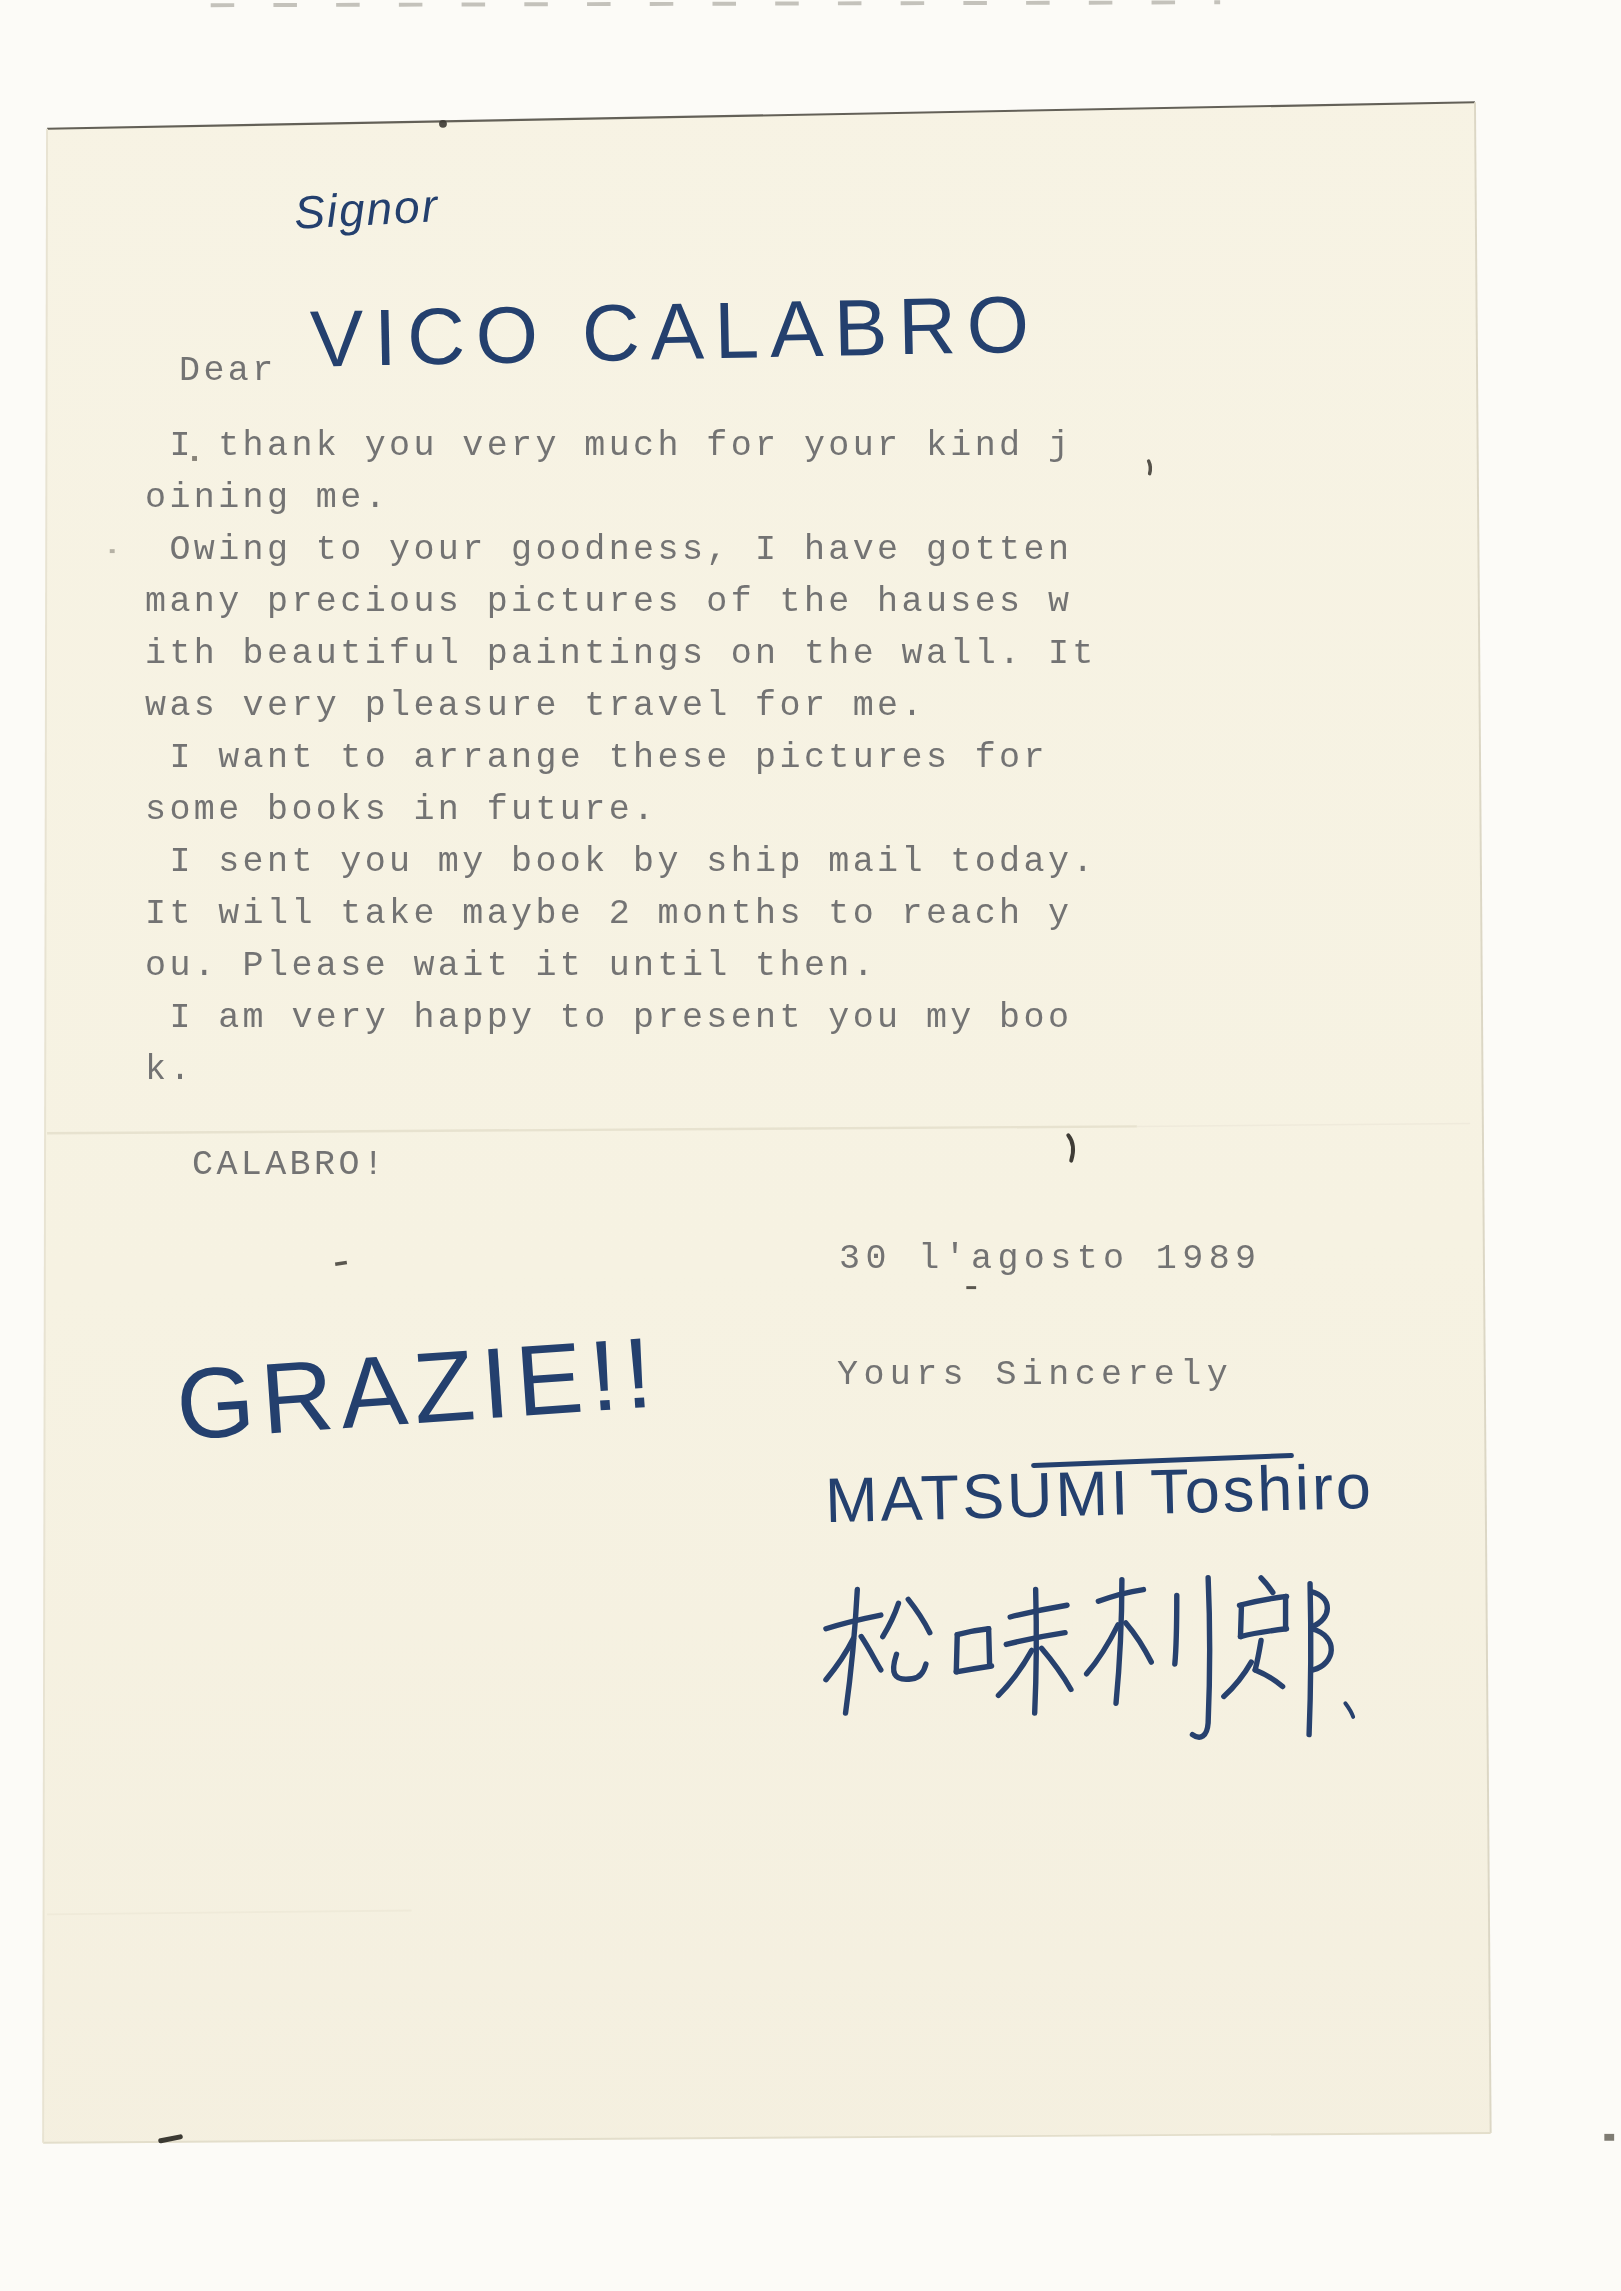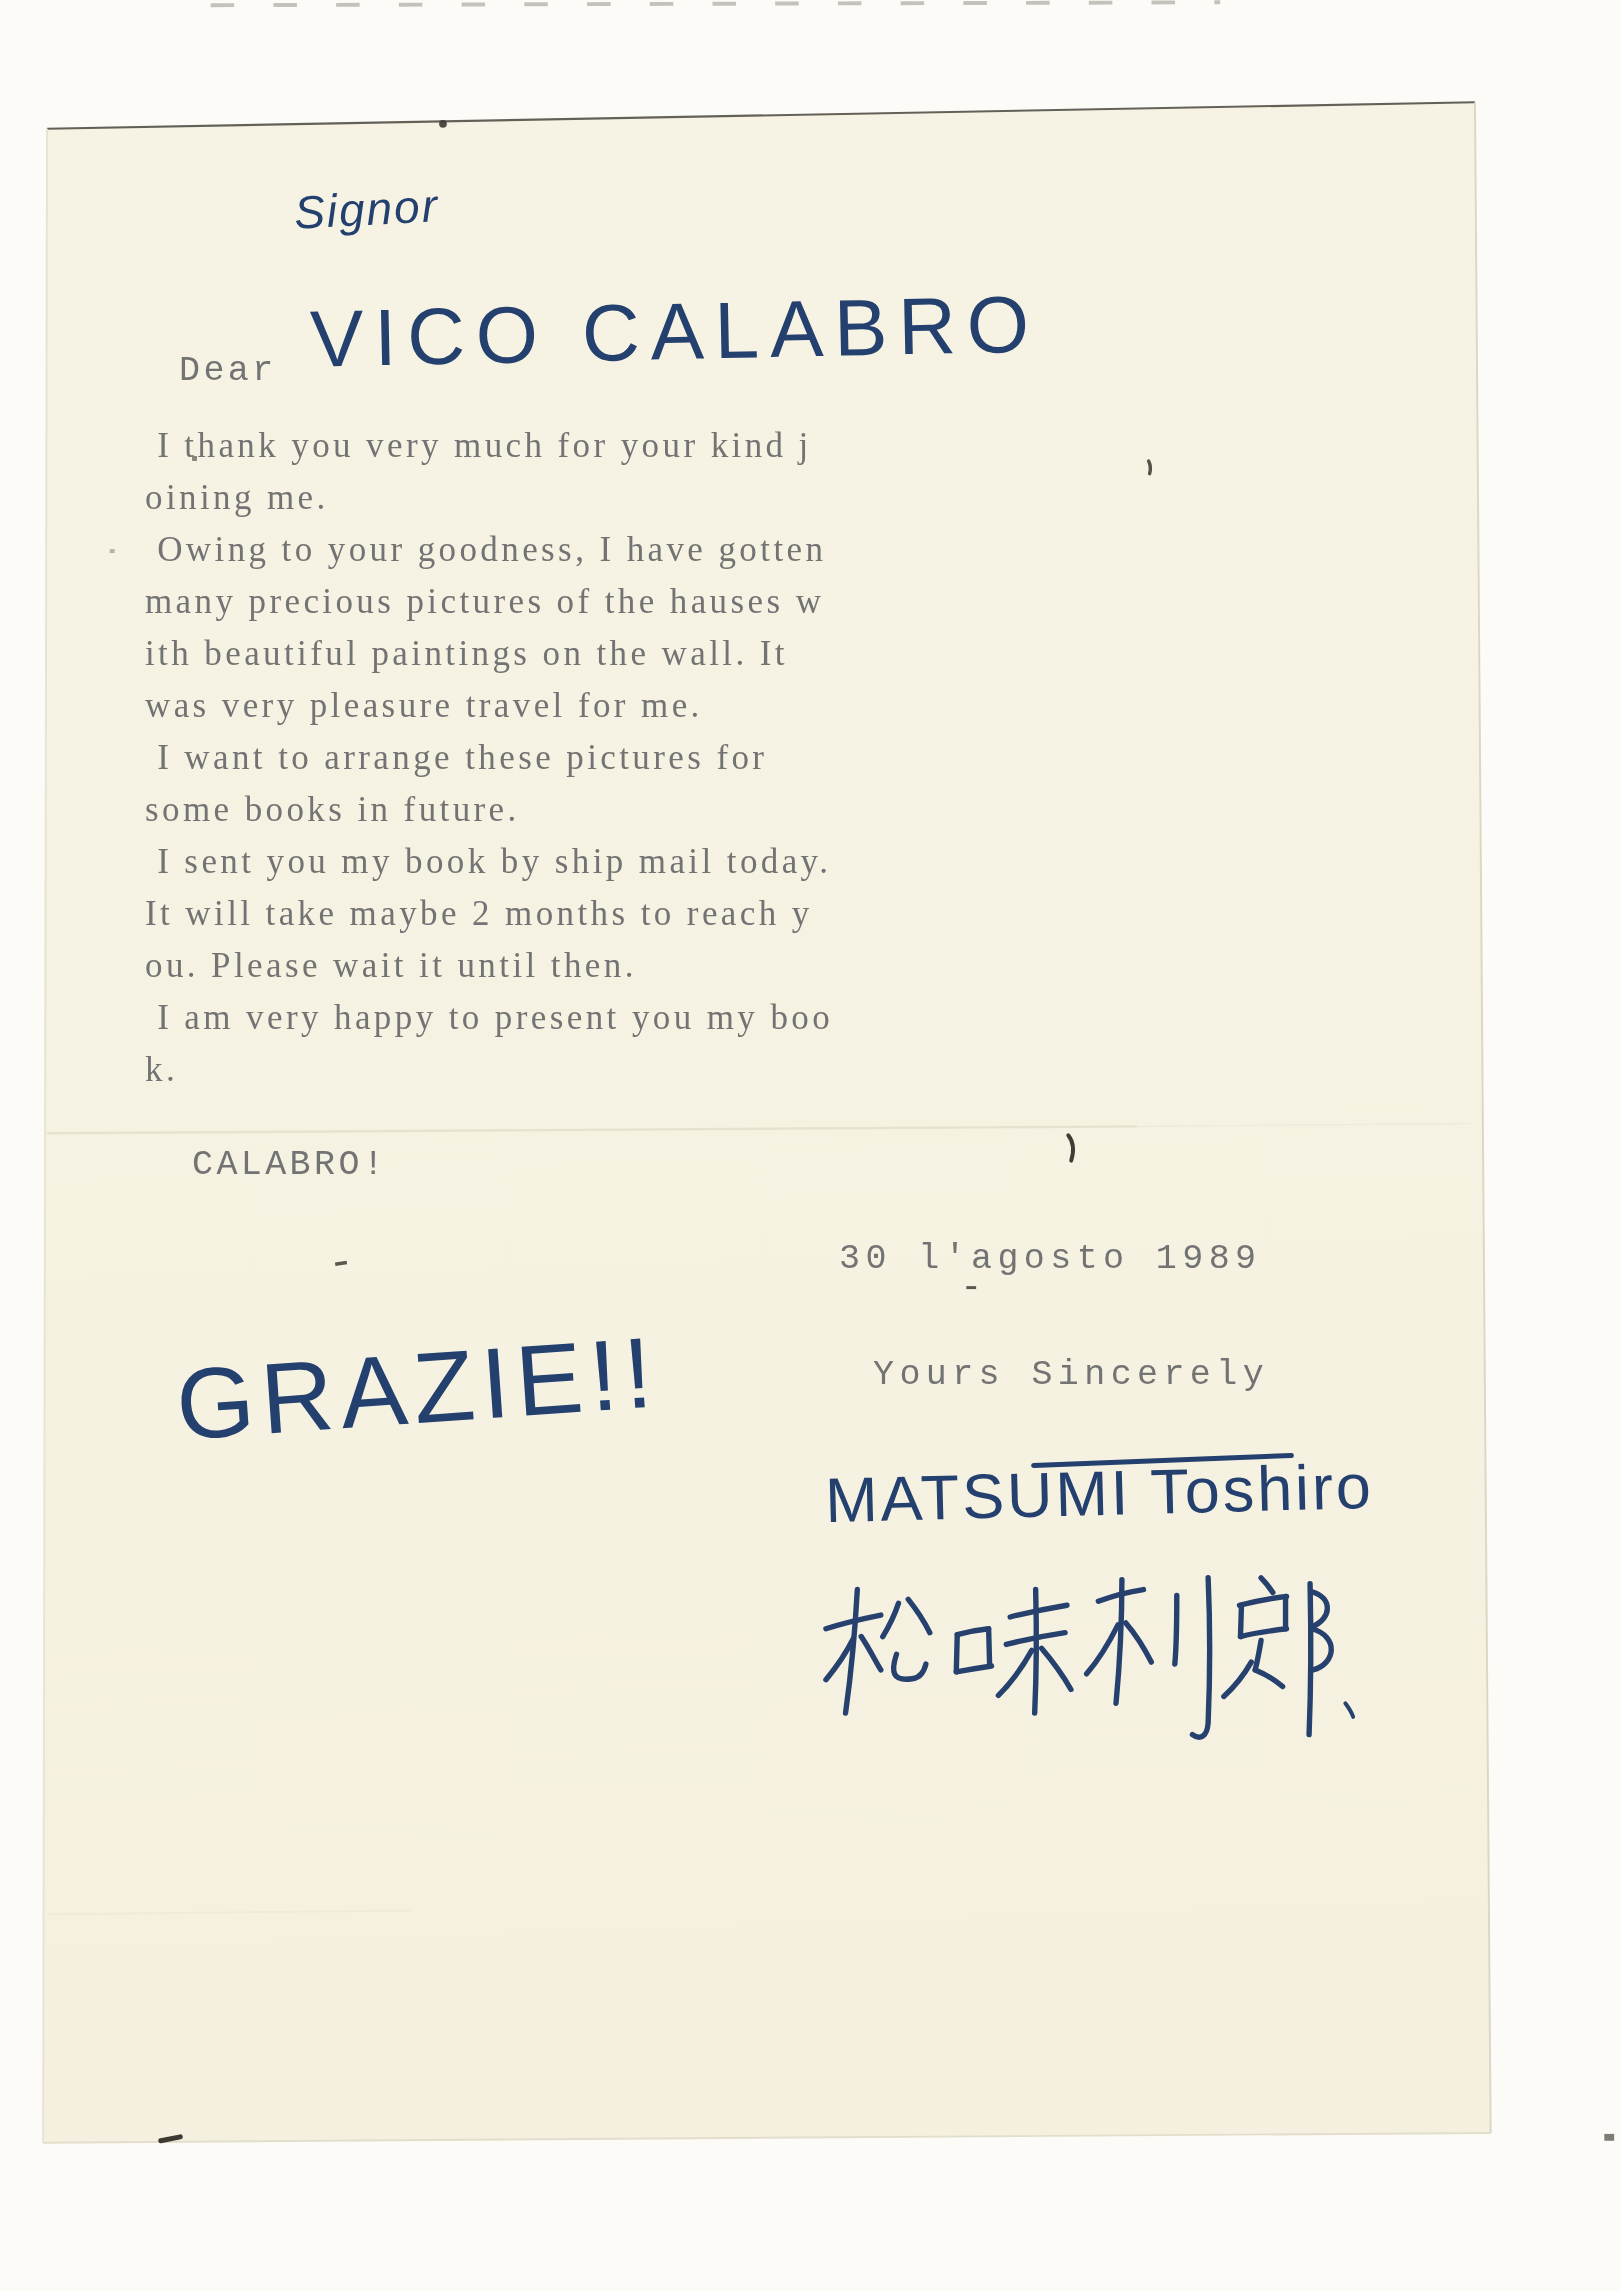--- a/index.html
+++ b/index.html
@@ -12,25 +12,25 @@
     position:absolute;inset:0;z-index:1;
     background:linear-gradient(178deg,#f7f3e4 0%,#f6f2e2 55%,#f4efdf 100%);
     clip-path:polygon(47px 128px,1475px 102px,1491px 2133px,43px 2143px);
   }
   .overlay-svg{position:absolute;inset:0;z-index:2;pointer-events:none;}
   .txt{position:absolute;z-index:3;white-space:pre;}
   .typed{
     font-family:"Liberation Mono","DejaVu Sans Mono",monospace;
     color:#737373;font-size:35px;letter-spacing:3.4px;
   }
-  .body-block{left:145px;top:420px;line-height:52px;font-family:Liberation Serif, serif;}
+  .body-block{left:145px;top:420px;line-height:52px;}
   .typed-grazie{left:192px;top:1145px;}
   .typed-dear{left:179px;top:351px;}
   .date-line{left:839px;top:1239px;letter-spacing:5.4px;}
-  .closing-line{left:837px;top:1355px;letter-spacing:5.4px;margin-left:36px;}
+  .closing-line{left:837px;top:1355px;letter-spacing:5.4px;}
   .ink{color:#24406e;}
   .hw-signor{
     left:294px;top:182px;font-size:46px;letter-spacing:2px;
     transform:rotate(-3deg);font-style:italic;
   }
   .hw-name{
     left:310px;top:286px;font-size:80px;letter-spacing:10.8px;
     transform:rotate(-1.2deg);
   }
   .hw-grazie{

